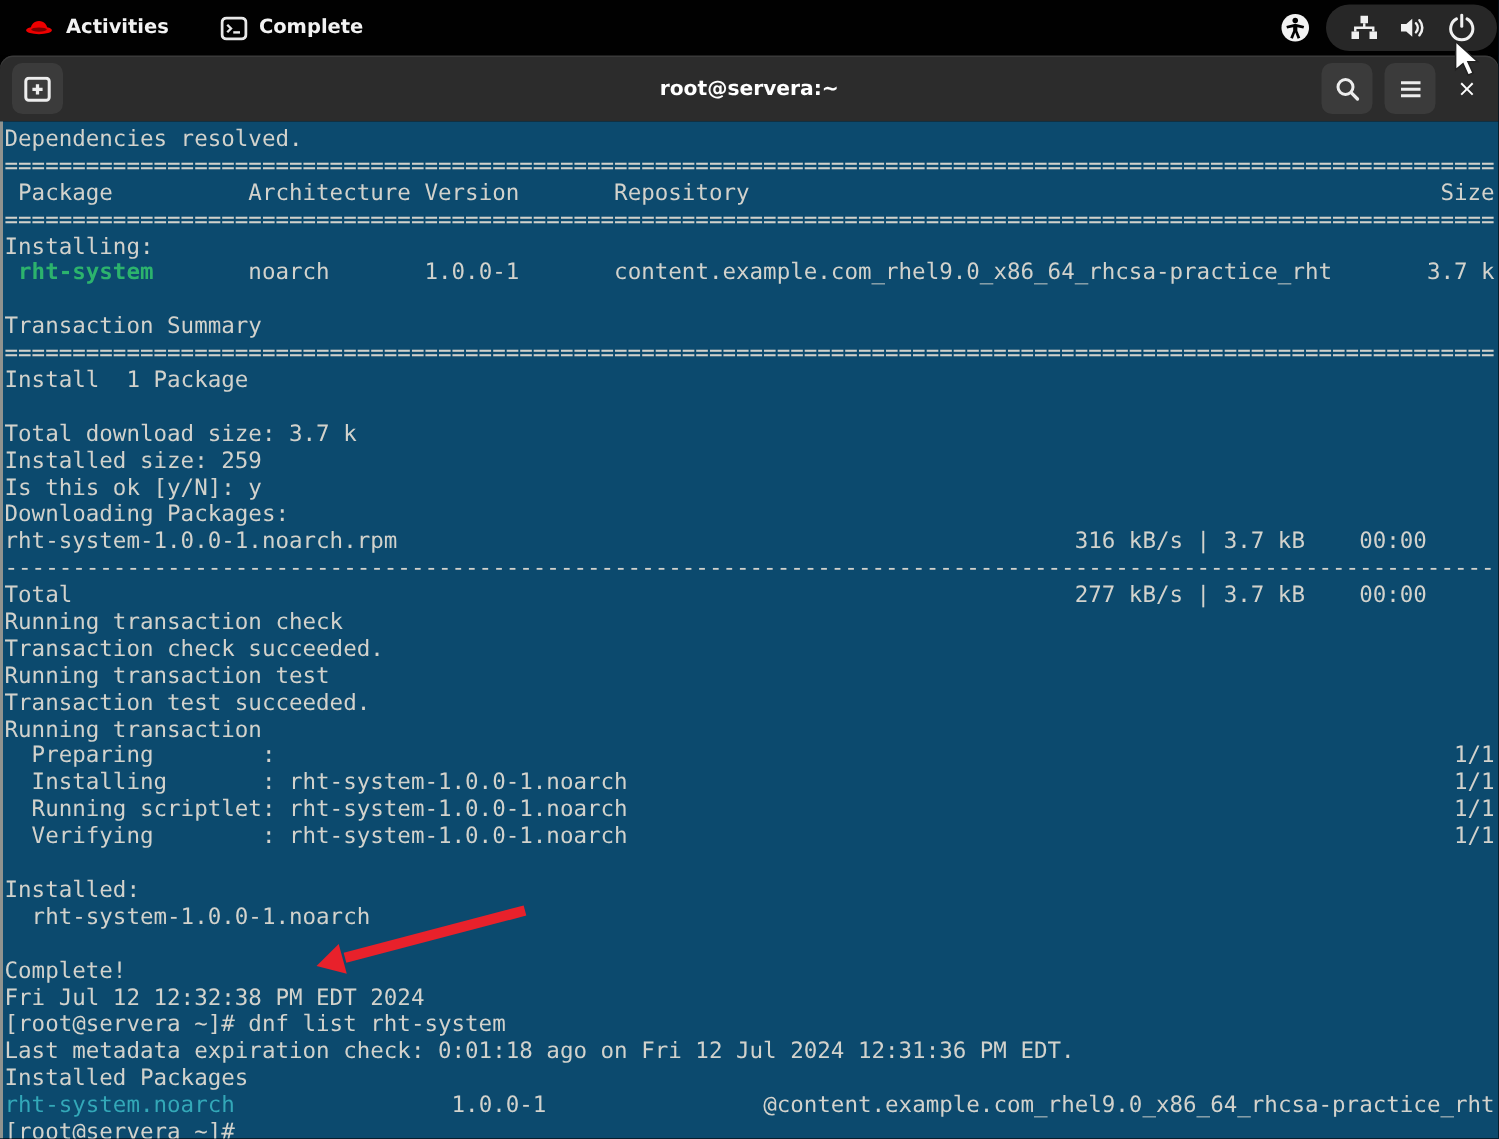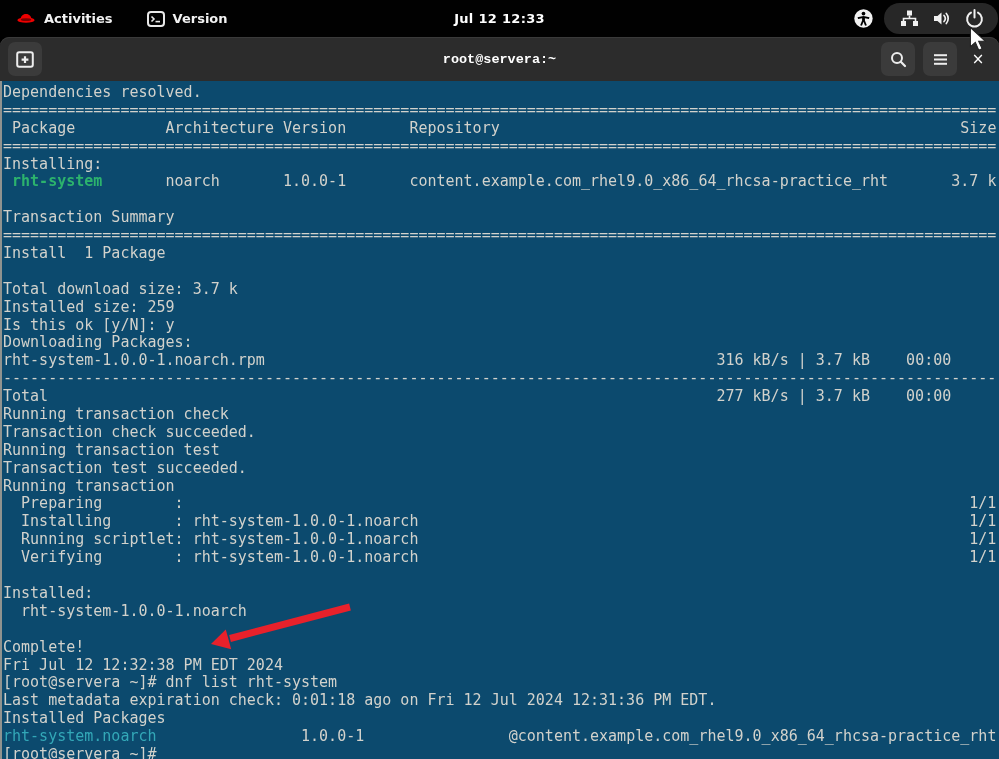--- a/index.html
+++ b/index.html
@@ -16,21 +16,21 @@
   .a11y { width:21px; height:21px; }
   .sys-pill { height:31px; background:#272727; border-radius:16px; display:flex; align-items:center;
               gap:13px; padding:0 14px 0 16px; margin:3px 1px 3px 0; }
   .sys-pill svg { display:block; }
 
   
   .winhead { position:absolute; left:0; top:37px; width:999px; height:44px; background:#2c2c2c;
              border-radius:9px 9px 0 0; display:flex; align-items:center;
              box-shadow:inset 0 1px 0 #3a3a3a; }
   .win-title { position:absolute; left:0; right:0; text-align:center; color:#ffffff;
-               font-size:13.5px; font-weight:bold;font-family:Liberation Mono, monospace; }
+               font-size:13.5px; font-weight:bold; }
   .hbtn { width:34px; height:34px; border-radius:7px; background:#3b3b3b; display:flex;
           align-items:center; justify-content:center; flex:0 0 auto; }
   .newtab-btn { margin-left:8px; }
   .head-right { position:absolute; right:8px; display:flex; align-items:center; gap:8px; }
   .close-x { width:26px; height:26px; display:flex; align-items:center; justify-content:center;
              color:#ffffff; font-size:15px; }
 
   
   .term { position:absolute; left:0; top:81px; width:999px; height:678px; background:#0c4a6e; }
   .term-edge { position:absolute; left:0; top:0; width:2px; height:678px; background:#90938f; }
@@ -55,25 +55,24 @@
         <ellipse cx="10" cy="8.7" rx="5.2" ry="1.4" fill="#7a0000"></ellipse>
       </svg>
       <span>Activities</span>
     </div>
     <div class="tb-item">
       <svg class="icon" width="18" height="16" viewBox="0 0 18 16">
         <rect x="1" y="1" width="16" height="14" rx="3" fill="none" stroke="#e8e8e8" stroke-width="2"></rect>
         <path d="M4.5 5.5 L7 8 L4.5 10.5" fill="none" stroke="#e8e8e8" stroke-width="1.6"></path>
         <rect x="8.5" y="9.8" width="4.5" height="1.6" fill="#e8e8e8"></rect>
       </svg>
-      <span>Version</span>
+      <span>Complete</span>
     </div>
   </div>
 
-  <div class="clock">Jul 12 12:33</div>
 
   <div class="topbar-right">
     <svg class="a11y" viewBox="0 0 24 24">
       <circle cx="12" cy="12" r="10.5" fill="#f2f2f2"></circle>
       <circle cx="12" cy="6.4" r="2.1" fill="#010101"></circle>
       <path d="M12 9 L5.2 10.6 L5.8 12.6 L10.4 11.6 L10.4 14.2 L8.2 19.6 L10.2 20.4 L12 15.6 L13.8 20.4 L15.8 19.6 L13.6 14.2 L13.6 11.6 L18.2 12.6 L18.8 10.6 Z" fill="#010101"></path>
     </svg>
     <div class="sys-pill">
       <svg width="19" height="19" viewBox="0 0 19 19">
         <rect x="7" y="1.5" width="5" height="5" fill="#f0f0f0"></rect>

